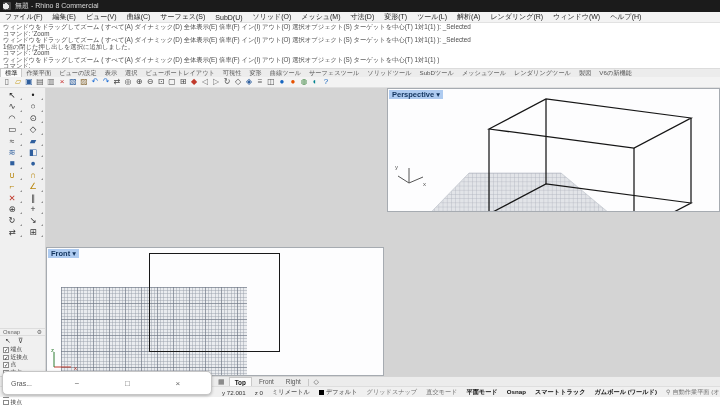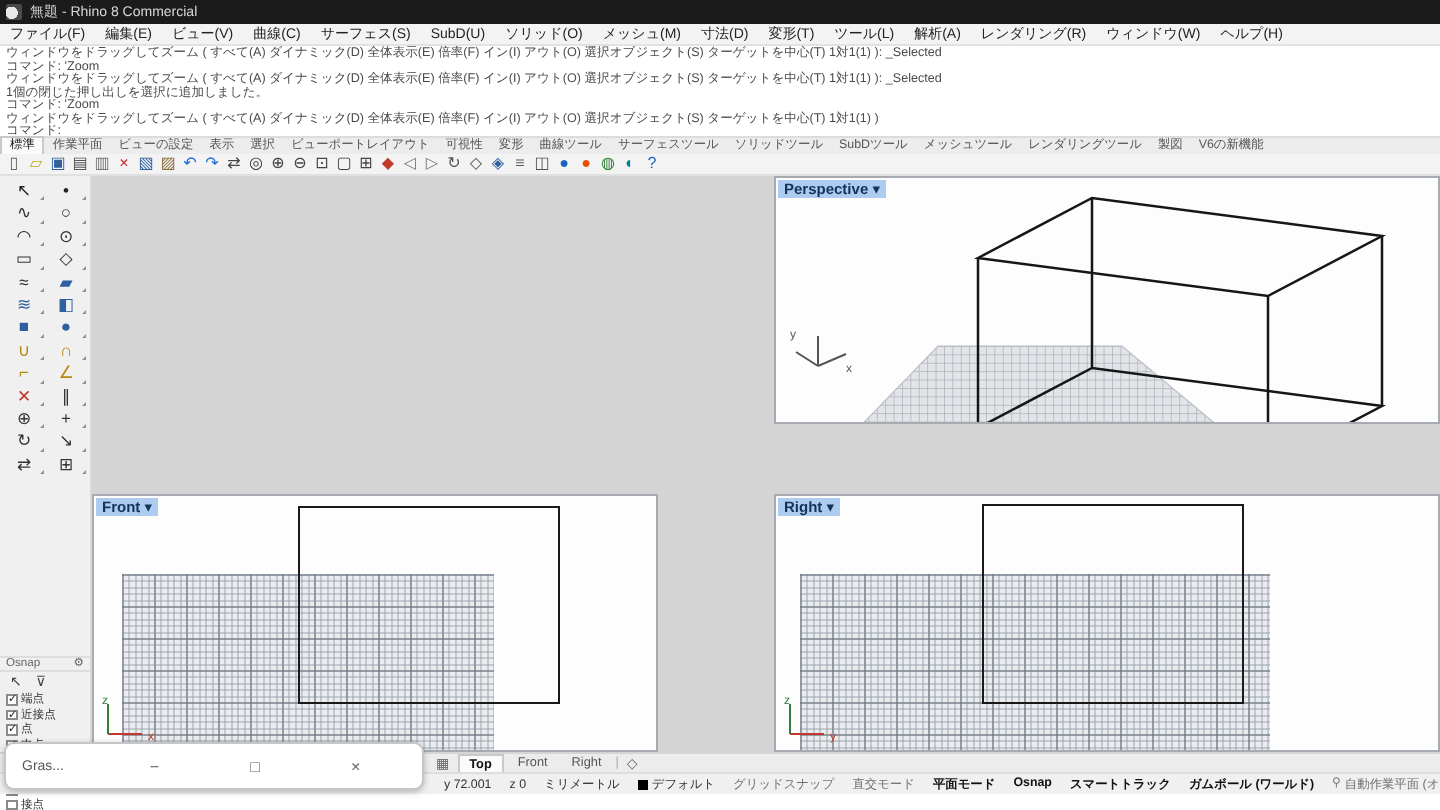--- a/index.html
+++ b/index.html
@@ -39,21 +39,21 @@
                 padding:0 3px;height:8px;border-top:1px solid #ddd;border-bottom:1px solid #ddd;}
   .osnap-icons{display:flex;gap:7px;padding:1px 5px;font-size:7px;color:#444;height:10px;align-items:center;}
   .osnap-row{display:flex;align-items:center;gap:2px;font-size:5.8px;color:#333;padding:0 3px;height:7.5px;white-space:nowrap;}
   .osnap-box{width:5.5px;height:5.5px;border:1px solid #8a8a8a;background:#fff;font-size:5.5px;
              line-height:4px;color:#1a1a1a;text-align:center;flex:0 0 auto;}
   
   .main-bg{left:46px;top:88px;width:674px;height:288px;background:#d4d4d4;}
   .vp{position:absolute;background:#fdfdfe;border:1px solid #a6abb1;overflow:hidden;}
   #vp-top{left:46px;top:88px;width:338px;height:156px;}
   #vp-persp{left:387px;top:88px;width:333px;height:124px;}
-  #vp-front{left:46px;top:247px;width:283px;height:129px;}
+  #vp-front{left:46px;top:247px;width:338px;height:129px;}
   #vp-right{left:387px;top:247px;width:333px;height:129px;}
   .vp-label{position:absolute;left:1px;top:1px;background:#aecbf0;color:#11335c;font-size:7.5px;
             font-weight:bold;line-height:9px;padding:0 3px;z-index:6;cursor:default;}
   .grid{position:absolute;z-index:1;background-color:#eaecef;
     background-image:
       repeating-linear-gradient(to right, rgba(110,118,132,.55) 0 1px, transparent 1px 16px),
       repeating-linear-gradient(to bottom, rgba(110,118,132,.55) 0 1px, transparent 1px 16px),
       repeating-linear-gradient(to right, rgba(150,157,168,.45) 0 1px, transparent 1px 3.2px),
       repeating-linear-gradient(to bottom, rgba(150,157,168,.45) 0 1px, transparent 1px 3.2px);}
   .rect{position:absolute;border:1.4px solid #191919;z-index:3;}
@@ -284,31 +284,20 @@
     <div class="grid" style="left:14px;top:39px;width:186px;height:89px;"></div>
     <div class="rect" style="left:102px;top:5px;width:131px;height:99px;"></div>
     <svg class="axis" width="32" height="26">
       <line x1="5" y1="20" x2="22" y2="20" stroke="#c0392b" stroke-width="1"></line>
       <line x1="5" y1="20" x2="5" y2="5" stroke="#2e7d32" stroke-width="1"></line>
       <text x="25" y="23" font-size="6" fill="#c0392b">x</text>
       <text x="2" y="5" font-size="6" fill="#2e7d32">z</text>
     </svg>
   </div>
 
-  <div class="vp" id="vp-right">
-    <span class="vp-label">Right ▾</span>
-    <div class="grid" style="left:12px;top:39px;width:235px;height:89px;"></div>
-    <div class="rect" style="left:103px;top:4px;width:131px;height:100px;"></div>
-    <svg class="axis" width="32" height="26">
-      <line x1="5" y1="20" x2="22" y2="20" stroke="#c0392b" stroke-width="1"></line>
-      <line x1="5" y1="20" x2="5" y2="5" stroke="#2e7d32" stroke-width="1"></line>
-      <text x="25" y="23" font-size="6" fill="#c0392b">y</text>
-      <text x="2" y="5" font-size="6" fill="#2e7d32">z</text>
-    </svg>
-  </div>
 
   <div class="abs vptabs">
     <span class="vptab-icon">▦</span>
     <span id="vp-tab-items" style="display:flex;gap:2px;">
         <span class="vp-tab active">Top</span>
         <span class="vp-tab">Front</span>
         <span class="vp-tab">Right</span>
       </span>
     <span class="vptab-sep">|</span>
     <span class="vptab-icon">◇</span>

